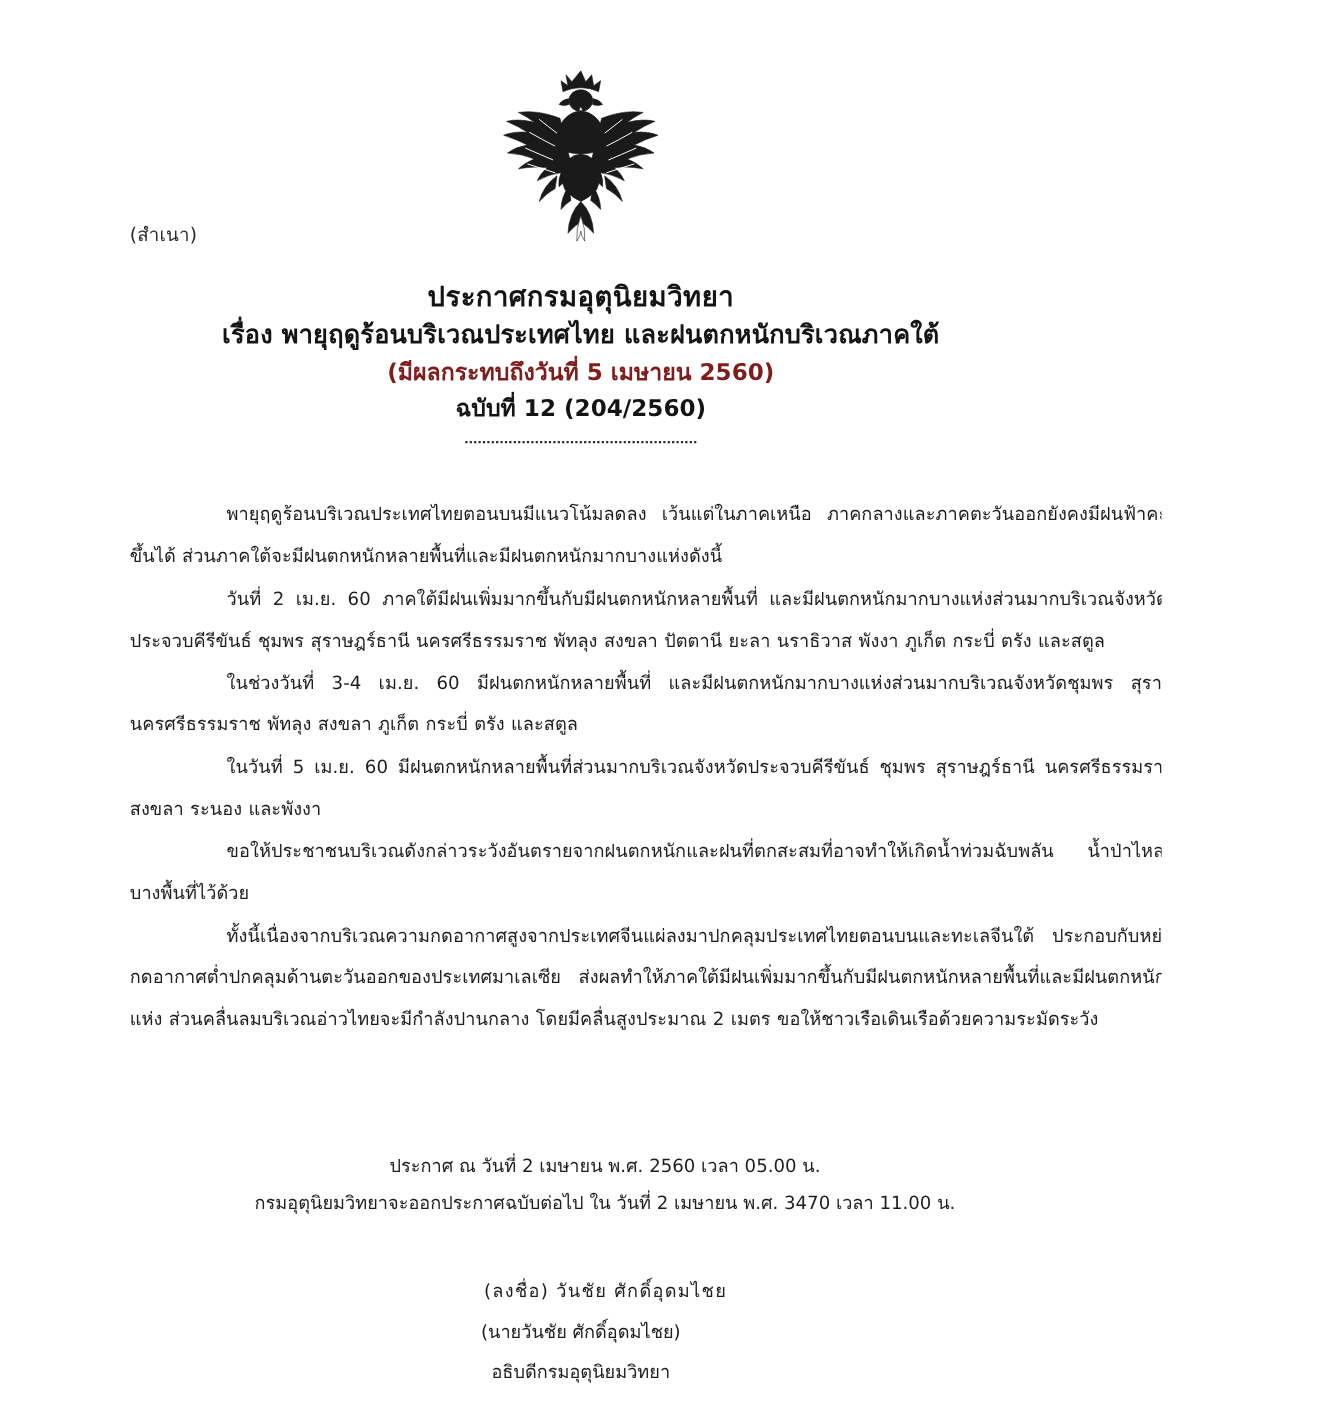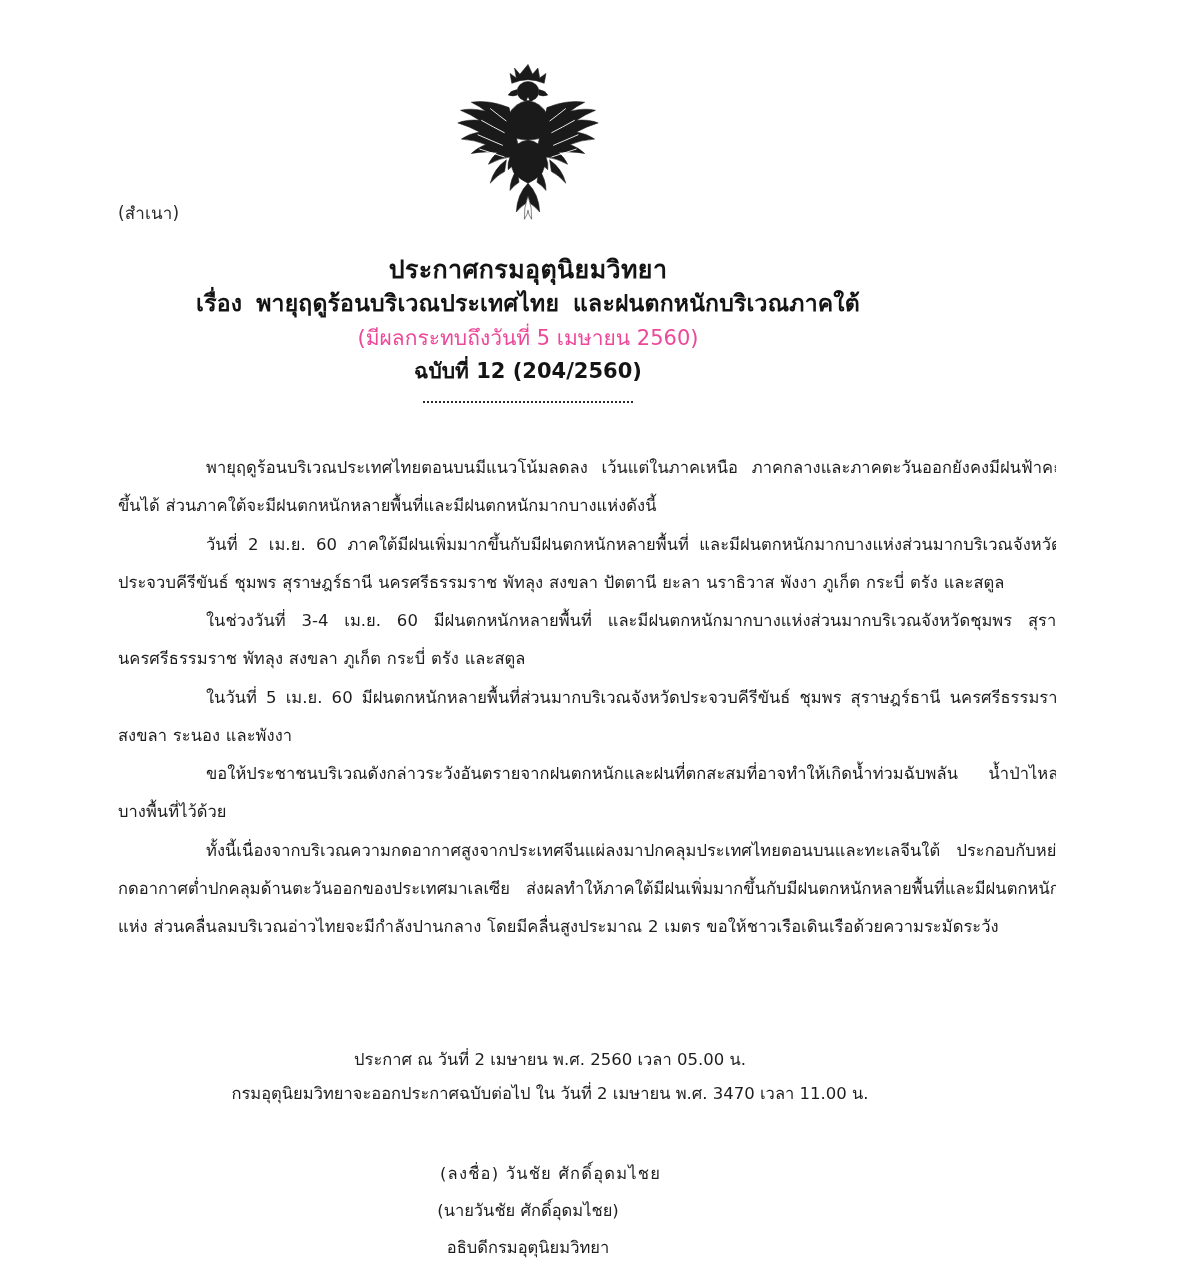--- a/index.html
+++ b/index.html
@@ -57,27 +57,26 @@
     letter-spacing: .4px;
     line-height: 1.42;
     color: #141414;
   }
   .t-line2 {
     font-size: 23px;
     font-weight: bold;
     letter-spacing: .2px;
     line-height: 1.5;
     color: #141414;
-    font-family: Liberation Mono, monospace;
   }
   .t-line3 {
     font-size: 21px;
-    font-weight: normal;
+    font-weight: bold;
     line-height: 1.55;
-    color: #ec4899;
+    color: #7f1d1d;
   }
   .t-line4 {
     font-size: 21px;
     font-weight: bold;
     line-height: 1.6;
     color: #141414;
   }
   .rule {
     margin: 13px auto 0;
     width: 210px;

